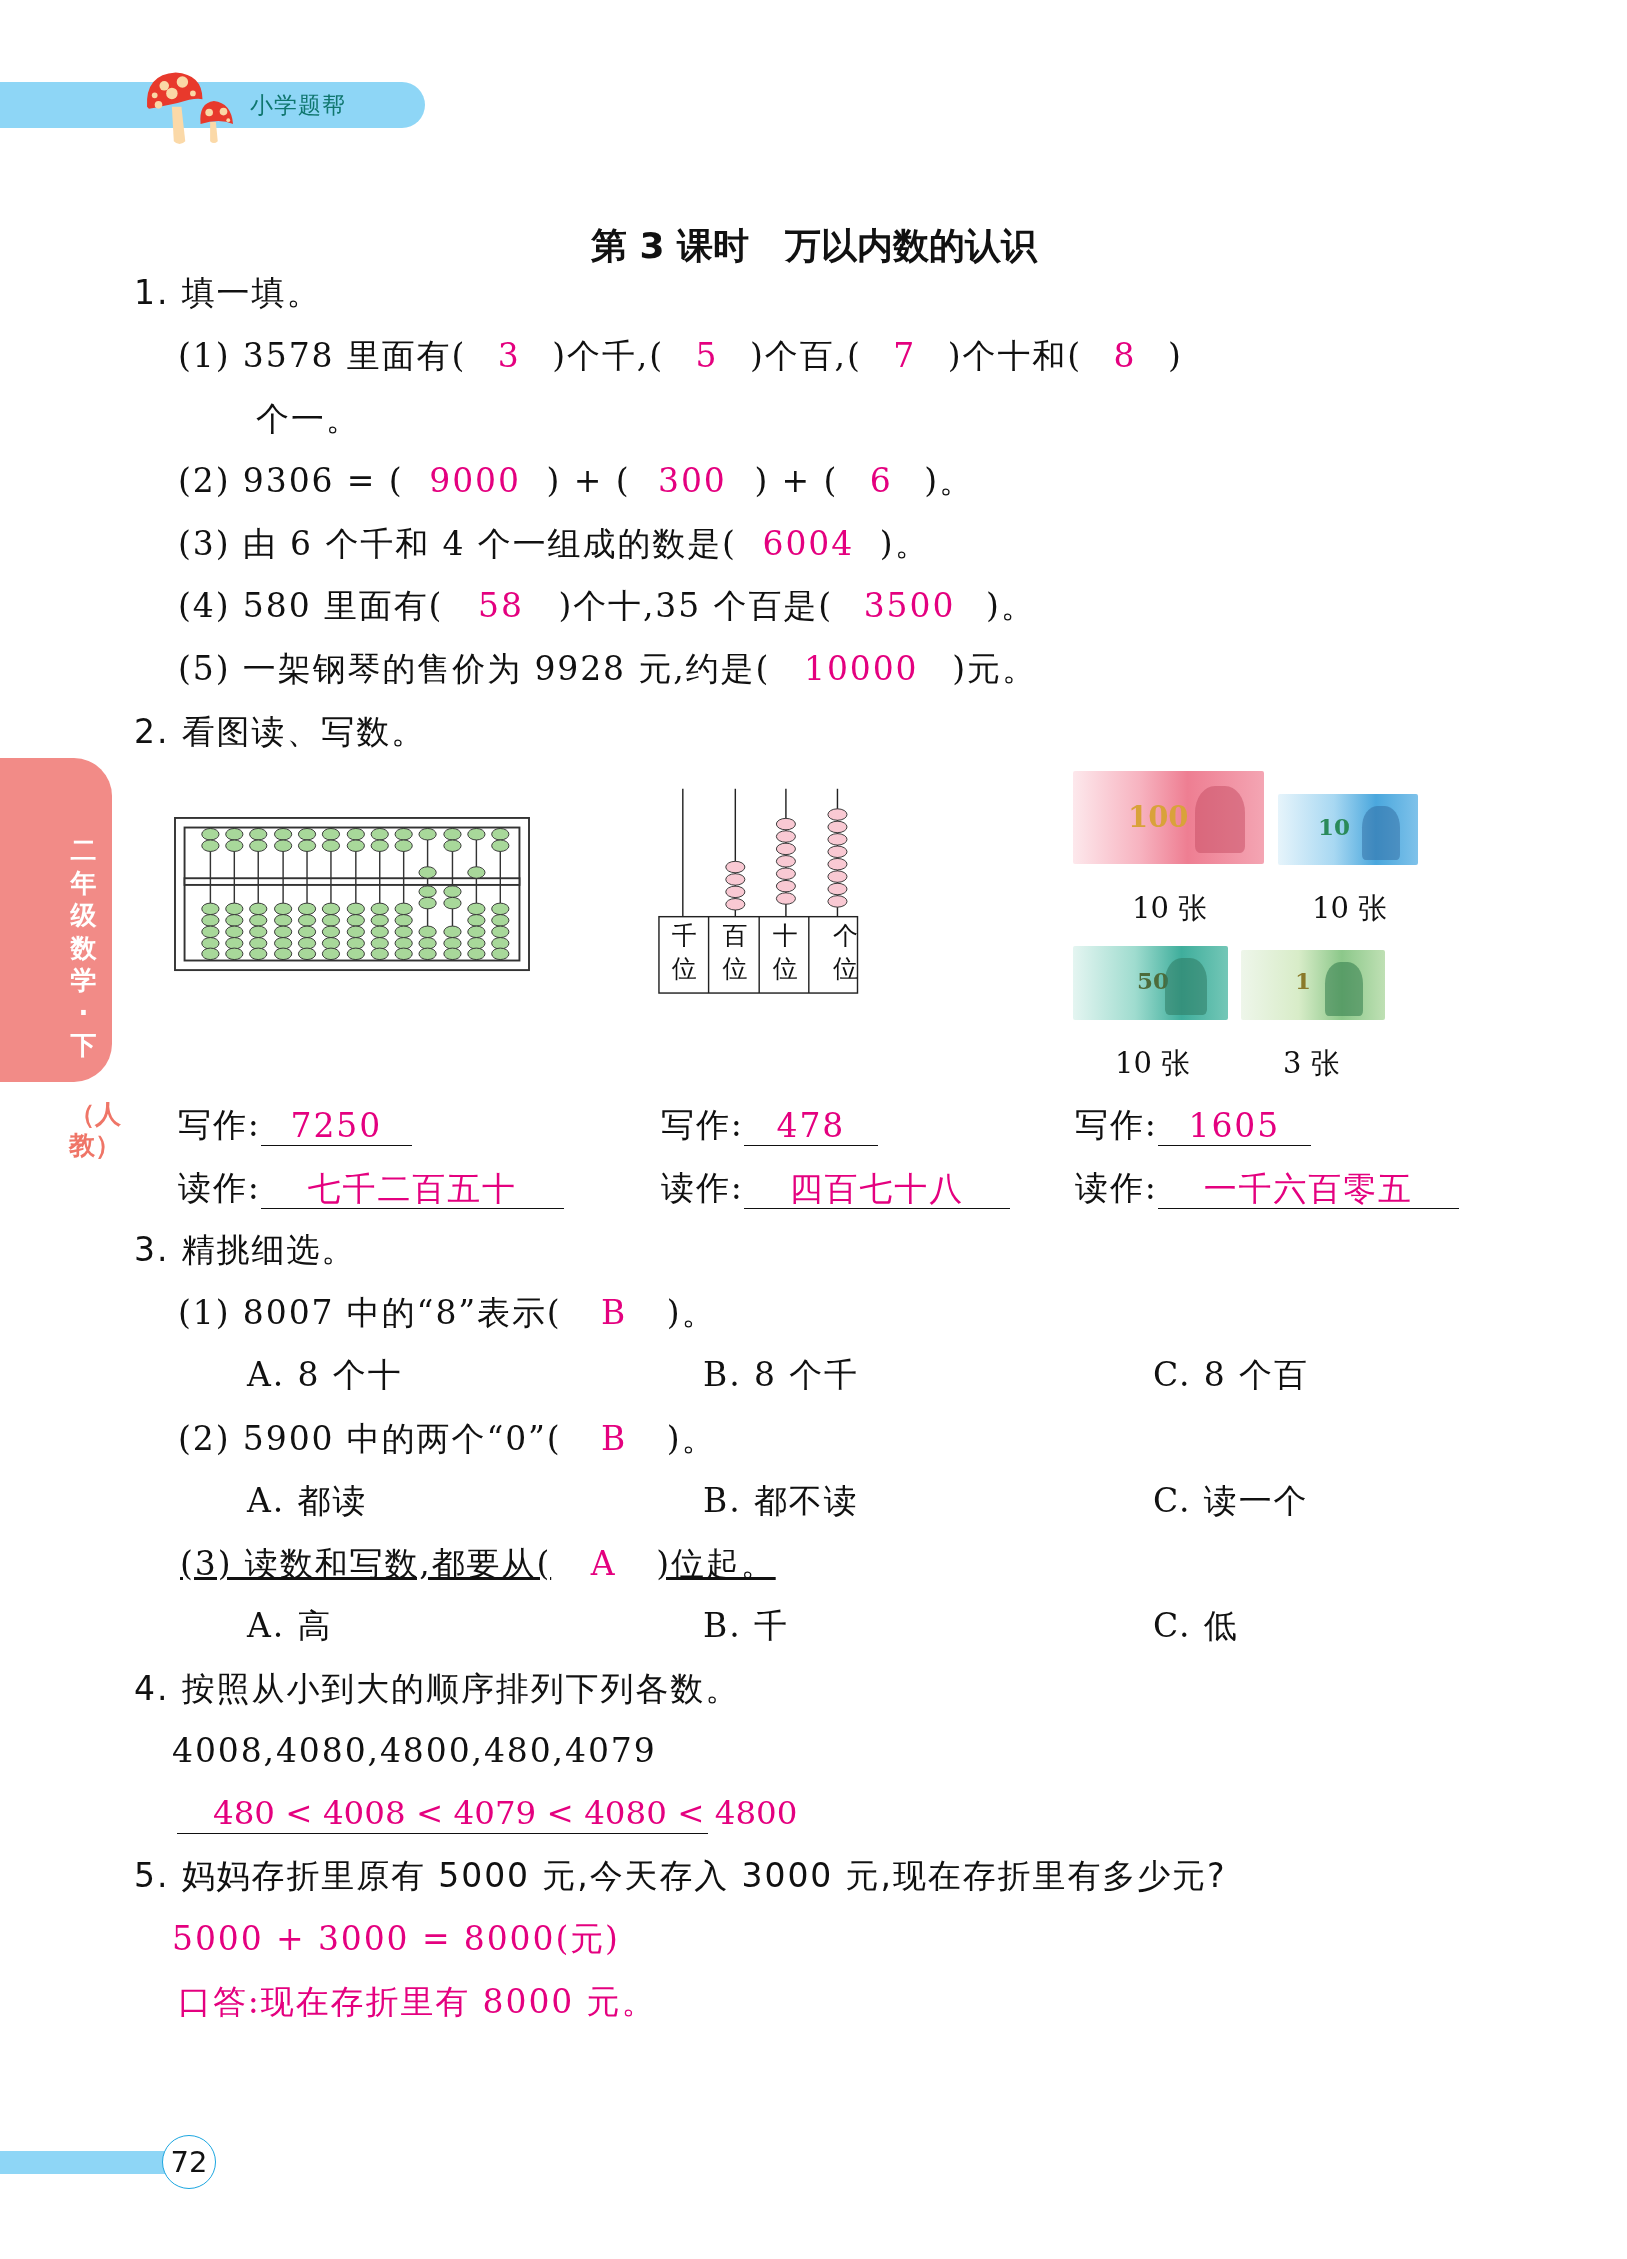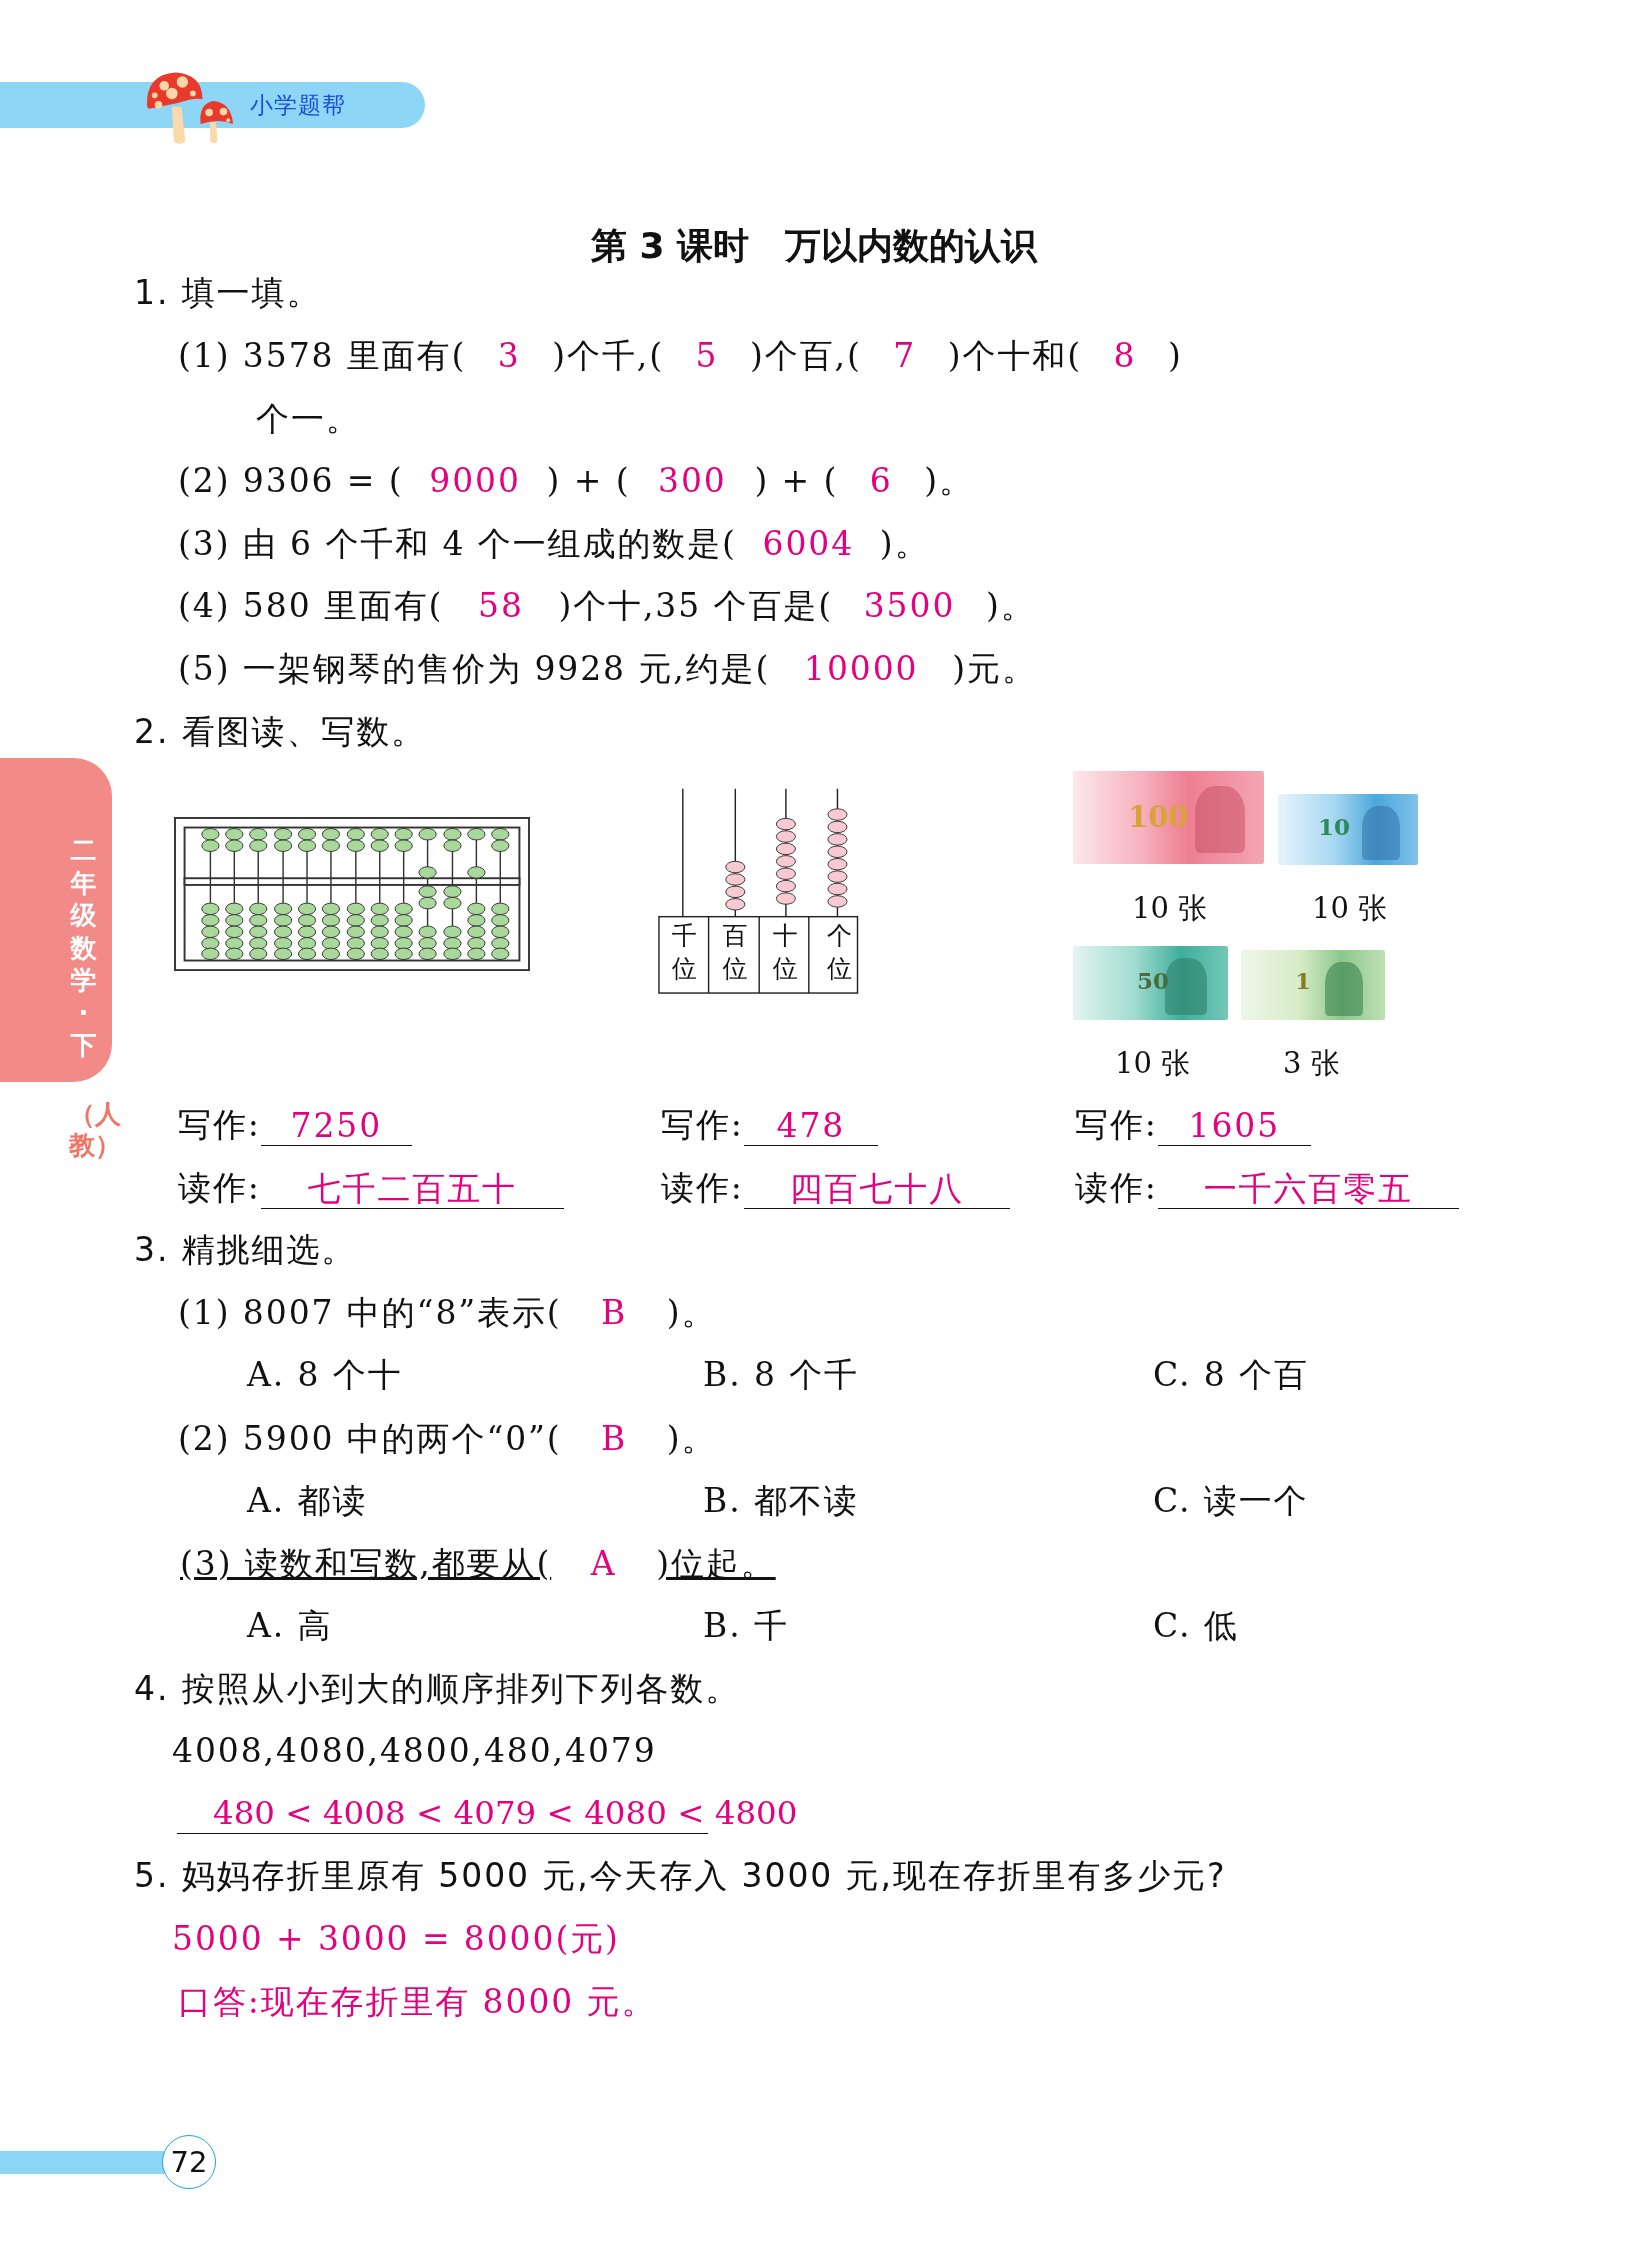--- a/index.html
+++ b/index.html
@@ -4,21 +4,21 @@
 <style>
   html, body { margin:0; padding:0; }
   body {
     width:1628px; height:2260px; position:relative; background:#ffffff; overflow:hidden;
     font-family:"DejaVu Serif", "Liberation Serif", serif; color:#111;
   }
   .abs { position:absolute; }
   .ans { color:#E4007F; }
   .line { position:absolute; font-size:33px; line-height:42px; white-space:nowrap; letter-spacing:1.9px; }
   .hdr-bar { position:absolute; left:0; top:82px; width:425px; height:46px; background:#8ED6F6; border-radius:0 25px 25px 0; }
-  .hdr-text { position:absolute; left:250px; top:88px; font-family:"DejaVu Sans", sans-serif; font-size:23px; line-height:34px; color:#1d4ed8; letter-spacing:1px; }
+  .hdr-text { position:absolute; left:250px; top:88px; font-family:"DejaVu Sans", sans-serif; font-size:23px; line-height:34px; color:#0f766e; letter-spacing:1px; }
   .title { position:absolute; left:0; width:1628px; text-align:center; top:222px; font-family:"DejaVu Sans", sans-serif; font-weight:bold; font-size:36px; line-height:48px; }
   .sec { font-family:"DejaVu Sans", sans-serif; }
   .paren { display:inline-block; text-align:center; }
   .side-tab { position:absolute; left:0; top:758px; width:112px; height:324px; background:#F28B87; border-radius:0 38px 38px 0; }
   .side-text { position:absolute; left:69px; top:76px; width:29px; font-family:"DejaVu Sans", sans-serif; font-weight:bold; color:#fff; font-size:26px; line-height:32.5px; text-align:center; }
   .side-pub { position:absolute; left:69px; top:1099px; width:29px; font-family:"DejaVu Sans", sans-serif; font-weight:bold; color:#EF7567; font-size:26px; line-height:31px; text-align:center; }
   .uline { display:inline-block; border-bottom:1.9px solid #111; text-align:center; vertical-align:bottom; line-height:38px; }
   .note { position:absolute; border-radius:1.9px; overflow:hidden; }
   .note-label { position:absolute; font-size:29px; line-height:38px; font-family:"DejaVu Serif", serif; }
   .pg-bar { position:absolute; left:0; top:2151px; width:167px; height:23px; background:#8ED6F6; }
@@ -230,21 +230,21 @@
   </g>
   <rect x="1" y="139" width="208" height="80" fill="#fff" stroke="#222" stroke-width="1.5"></rect>
   <line x1="53" y1="139" x2="53" y2="219" stroke="#222" stroke-width="1.5"></line>
   <line x1="106" y1="139" x2="106" y2="219" stroke="#222" stroke-width="1.5"></line>
   <line x1="158" y1="139" x2="158" y2="219" stroke="#222" stroke-width="1.5"></line>
 </svg>
 <div class="abs" style="left:659px;top:920px;width:199px;display:flex;font-family:'DejaVu Sans',sans-serif;font-size:25px;line-height:32.5px;">
   <div style="width:51px;text-align:center;word-break:break-all;padding:0 11.5px;box-sizing:border-box">千位</div>
   <div style="width:51px;text-align:center;word-break:break-all;padding:0 11.5px;box-sizing:border-box">百位</div>
   <div style="width:50px;text-align:center;word-break:break-all;padding:0 11.5px;box-sizing:border-box">十位</div>
-  <div style="width:48px;text-align:center;word-break:break-all;padding:0 17px;box-sizing:border-box">个位</div>
+  <div style="width:48px;text-align:center;word-break:break-all;padding:0 23px;box-sizing:border-box">个位</div>
 </div>
 
 <div class="note" style="left:1073px;top:771px;width:191px;height:93px;background:linear-gradient(90deg,#fde8ec 0%,#f7b3c0 35%,#ee7e92 60%,#f4a5b3 100%);">
   <div class="abs" style="left:55px;top:29px;font:bold 29px 'DejaVu Serif',serif;color:#d9a23a;">100</div>
   <div class="abs" style="left:122px;top:15.3px;width:50px;height:67px;border-radius:40% 40% 10% 10%;background:#c95267;opacity:0.55"></div>
 </div>
 <div class="note" style="left:1278px;top:794px;width:140px;height:71px;background:linear-gradient(90deg,#e6f4fb 0%,#a8d8f2 40%,#4aa7dd 70%,#7fc2ea 100%);">
   <div class="abs" style="left:40px;top:19px;font:bold 23px 'DejaVu Serif',serif;color:#2a8a5a;">10</div>
   <div class="abs" style="left:84px;top:11.5px;width:38px;height:54px;border-radius:40% 40% 10% 10%;background:#2f6aa0;opacity:0.5"></div>
 </div>

